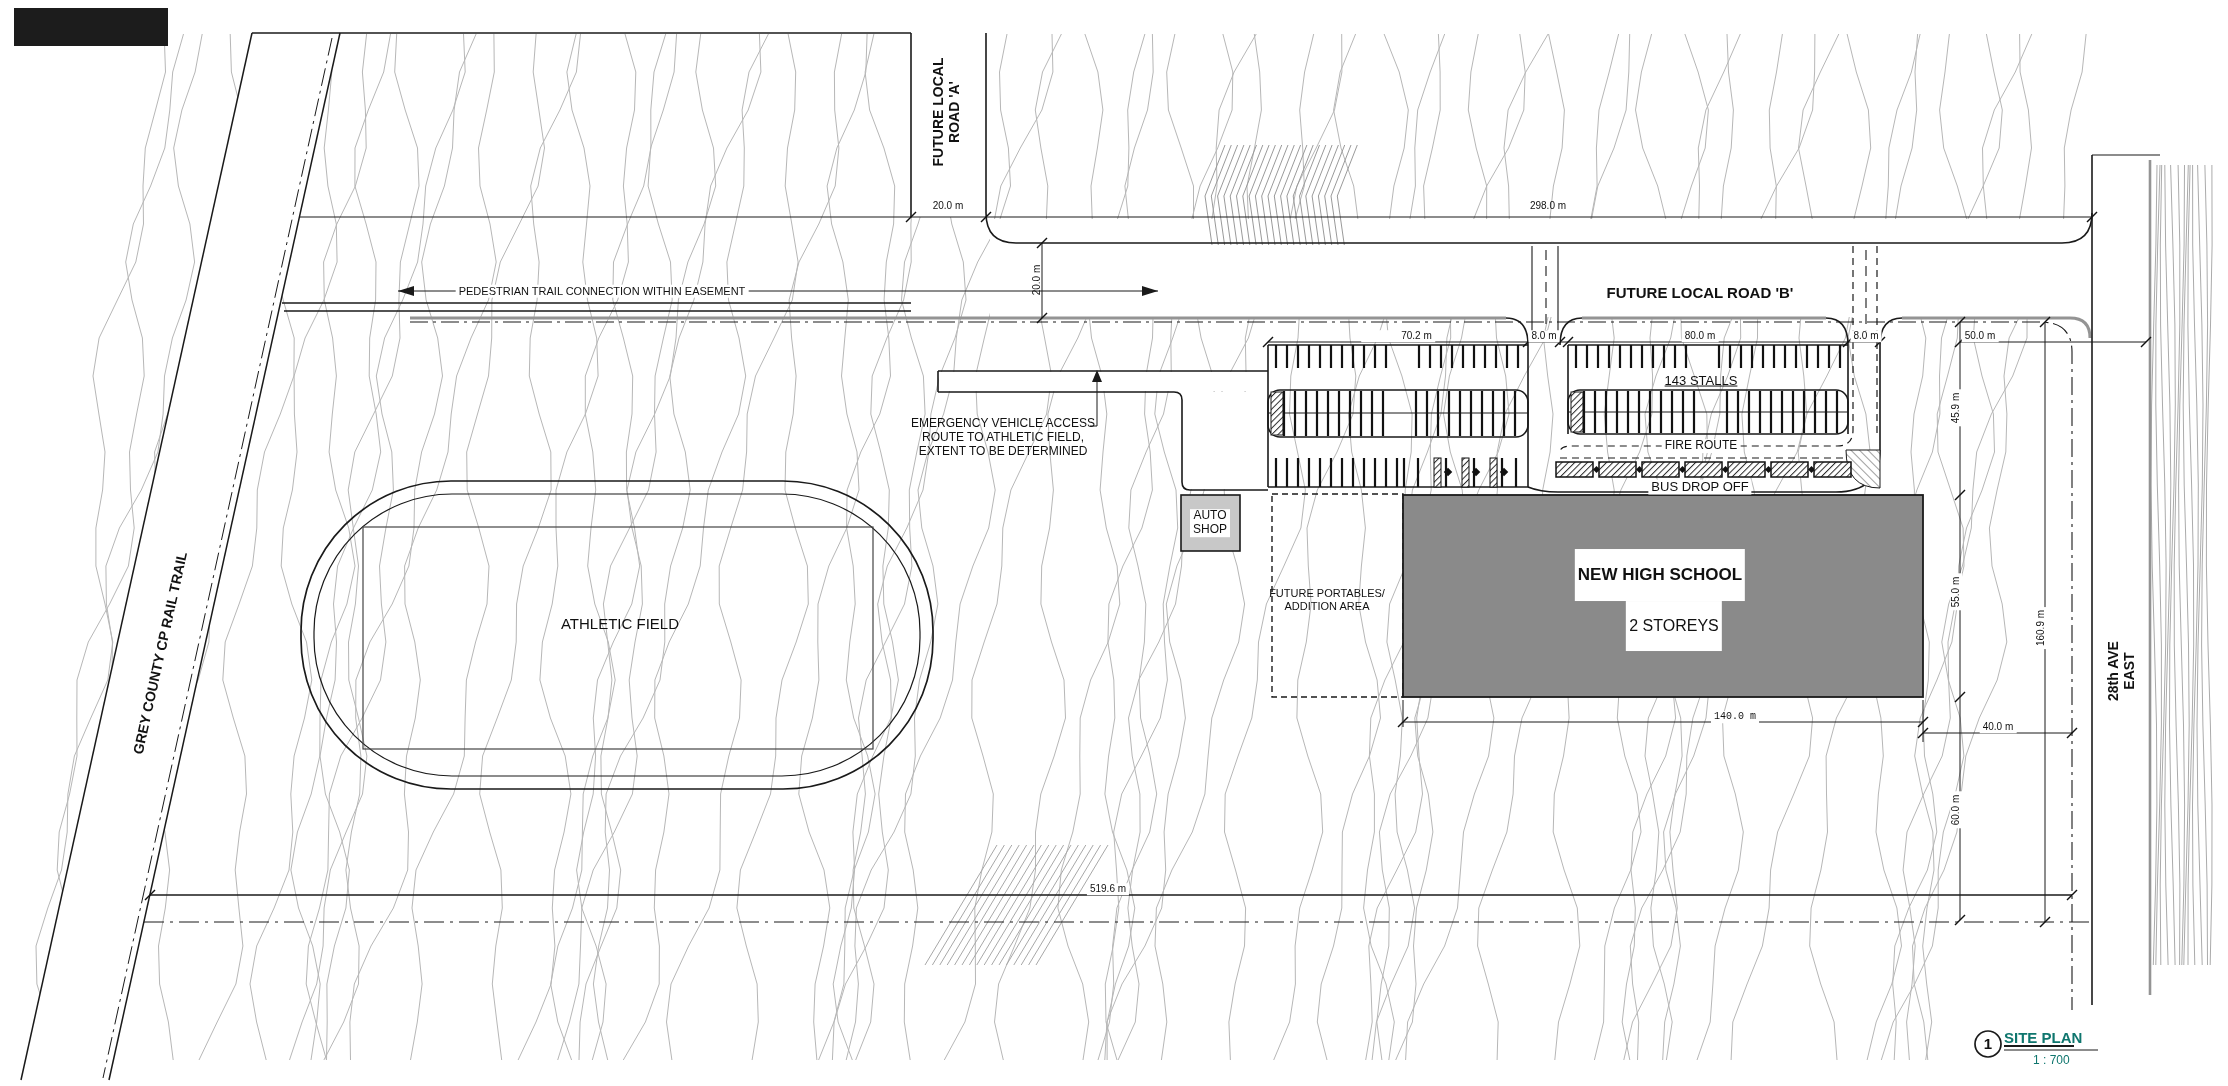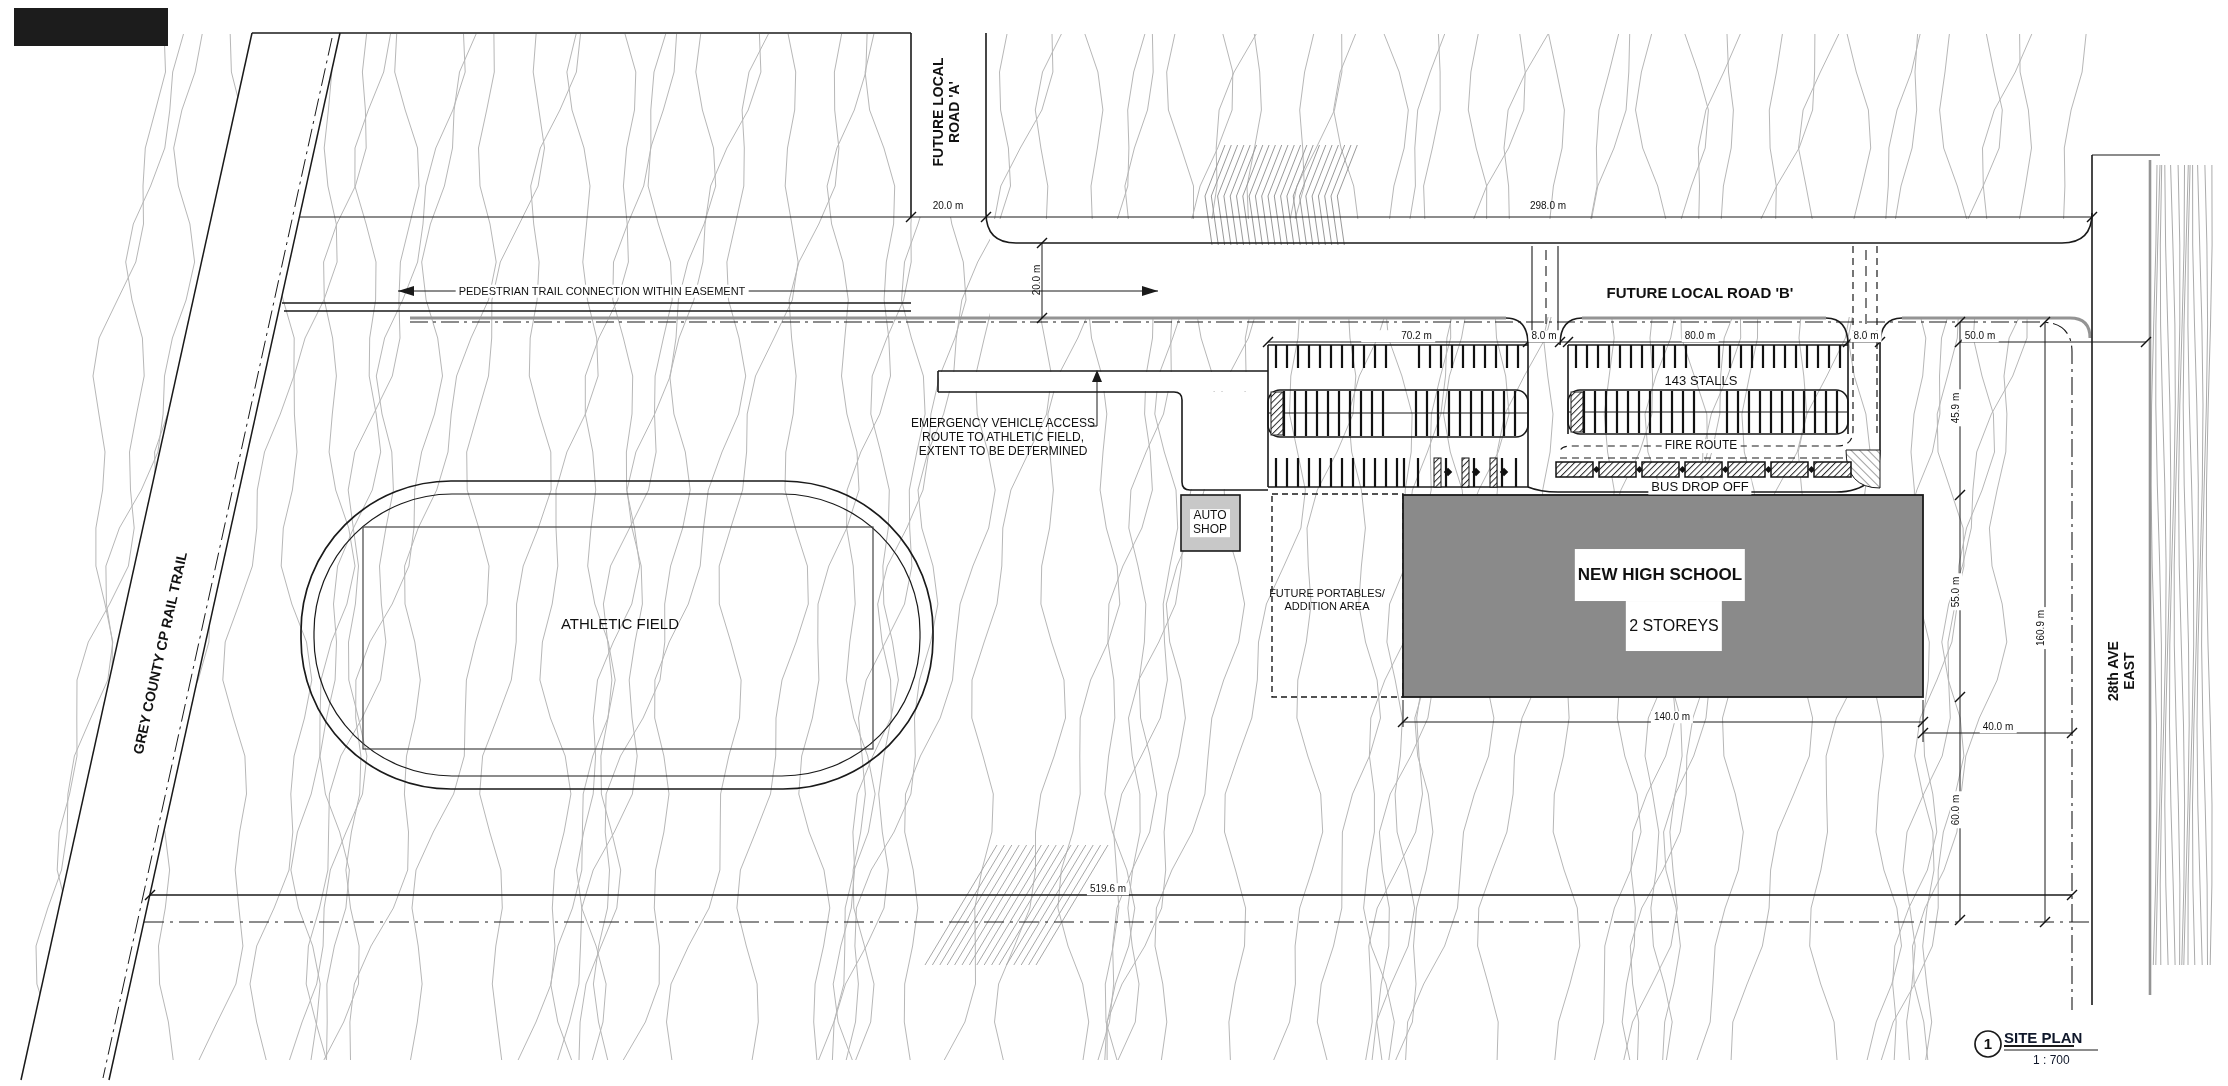--- a/index.html
+++ b/index.html
@@ -12,21 +12,21 @@
   svg{position:absolute;left:0;top:0;}
   .lbl{position:absolute;transform:translate(-50%,-50%);white-space:pre-line;text-align:center;
        font-size:10px;line-height:1.15;color:#111;pointer-events:none;}
   .rot90{transform:translate(-50%,-50%) rotate(-90deg);}
   .rotrail{transform:translate(-50%,-50%) rotate(-77.5deg);}
   .b{font-weight:bold;}
   .bgw{background:#fff;padding:0 3px;}
   .s11{font-size:11px;} .s12{font-size:12px;} .s13{font-size:13px;}
   .s14{font-size:14px;} .s15{font-size:15px;} .s16{font-size:16px;margin-left:28px;} .s17{font-size:17px;}
   .schoollbl span{display:inline-block;background:#fff;padding:16px 3px;}
-  .tl{position:absolute;white-space:nowrap;color:#0f172a;}
+  .tl{position:absolute;white-space:nowrap;color:#0f766e;}
 </style>
 </head>
 <body>
 
 <div class="plan">
 
 <svg id="plan-svg" width="2228" height="1086" viewBox="0 0 2228 1086">
   <defs>
     <pattern id="hatchD" width="4.5" height="4.5" patternUnits="userSpaceOnUse" patternTransform="rotate(45)">
       <rect width="4.5" height="4.5" fill="#ffffff"></rect>
@@ -454,38 +454,38 @@
 <div class="lbl" style="left:948px;top:206px;">20.0 m</div>
 <div class="lbl" style="left:1548px;top:206px;">298.0 m</div>
 <div class="lbl b s15 bgw" style="left:1700px;top:281px;margin-top:12px;">FUTURE LOCAL ROAD 'B'</div>
 <div class="lbl rot90" style="left:1037px;top:280px;">20.0 m</div>
 <div class="lbl s11 bgw" style="left:602px;top:291px;">PEDESTRIAN TRAIL CONNECTION WITHIN EASEMENT</div>
 <div class="lbl bgw" style="left:1398px;top:336px;padding-left:40px;">70.2 m</div>
 <div class="lbl bgw" style="left:1544px;top:336px;">8.0 m</div>
 <div class="lbl bgw" style="left:1700px;top:336px;">80.0 m</div>
 <div class="lbl bgw" style="left:1866px;top:336px;">8.0 m</div>
 <div class="lbl bgw" style="left:1980px;top:336px;">50.0 m</div>
-<div class="lbl s13" style="left:1701px;top:381px;">143 STALLS</div>
+<div class="lbl s13" style="left:1701px;top:381px;text-decoration:underline;">143 STALLS</div>
 <div class="lbl rot90 bgw" style="left:1956px;top:408px;">45.9 m</div>
 <div class="lbl s12 bgw" style="left:1701px;top:446px;">FIRE ROUTE</div>
 <div class="lbl s13 bgw" style="left:1700px;top:487px;">BUS DROP OFF</div>
 <div class="lbl s12" style="left:1003px;top:438px;">EMERGENCY VEHICLE ACCESS
 ROUTE TO ATHLETIC FIELD,
 EXTENT TO BE DETERMINED</div>
 <div class="lbl s12 bgw" style="left:1210px;top:523px;">AUTO
 SHOP</div>
 <div class="lbl s11" style="left:1327px;top:600px;">FUTURE PORTABLES/
 ADDITION AREA</div>
 <div class="lbl rot90 bgw" style="left:1956px;top:592px;">55.0 m</div>
 <div class="lbl rot90 bgw" style="left:2041px;top:628px;">160.9 m</div>
 <div class="lbl s15" style="left:620px;top:624px;">ATHLETIC FIELD</div>
 <div class="lbl rotrail b s14" style="left:160px;top:653px;">GREY COUNTY CP RAIL TRAIL</div>
 <div class="lbl rot90 b s14 bgw" style="left:2121px;top:671px;">28th AVE EAST</div>
 <div class="lbl schoollbl" style="left:1660px;top:600px;"><span class="b s17">NEW HIGH SCHOOL</span><br><span class="s16">2 STOREYS</span></div>
-<div class="lbl bgw" style="left:1672px;top:717px;">140.0 m</div>
+<div class="lbl bgw" style="left:1735px;top:717px;font-family:Liberation Mono, monospace;">140.0 m</div>
 <div class="lbl bgw" style="left:1998px;top:727px;">40.0 m</div>
 <div class="lbl rot90 bgw" style="left:1956px;top:810px;">60.0 m</div>
 <div class="lbl bgw" style="left:1108px;top:889px;">519.6 m</div>
 
 <div class="lbl b s15" style="left:1988px;top:1044px;">1</div>
 <div class="tl b s15" style="left:2004px;top:1029px;">SITE PLAN</div>
 <div class="tl" style="left:2005px;top:1053px;font-size:12px;margin-left:28px;">1 : 700</div>
 
 </div>
 

